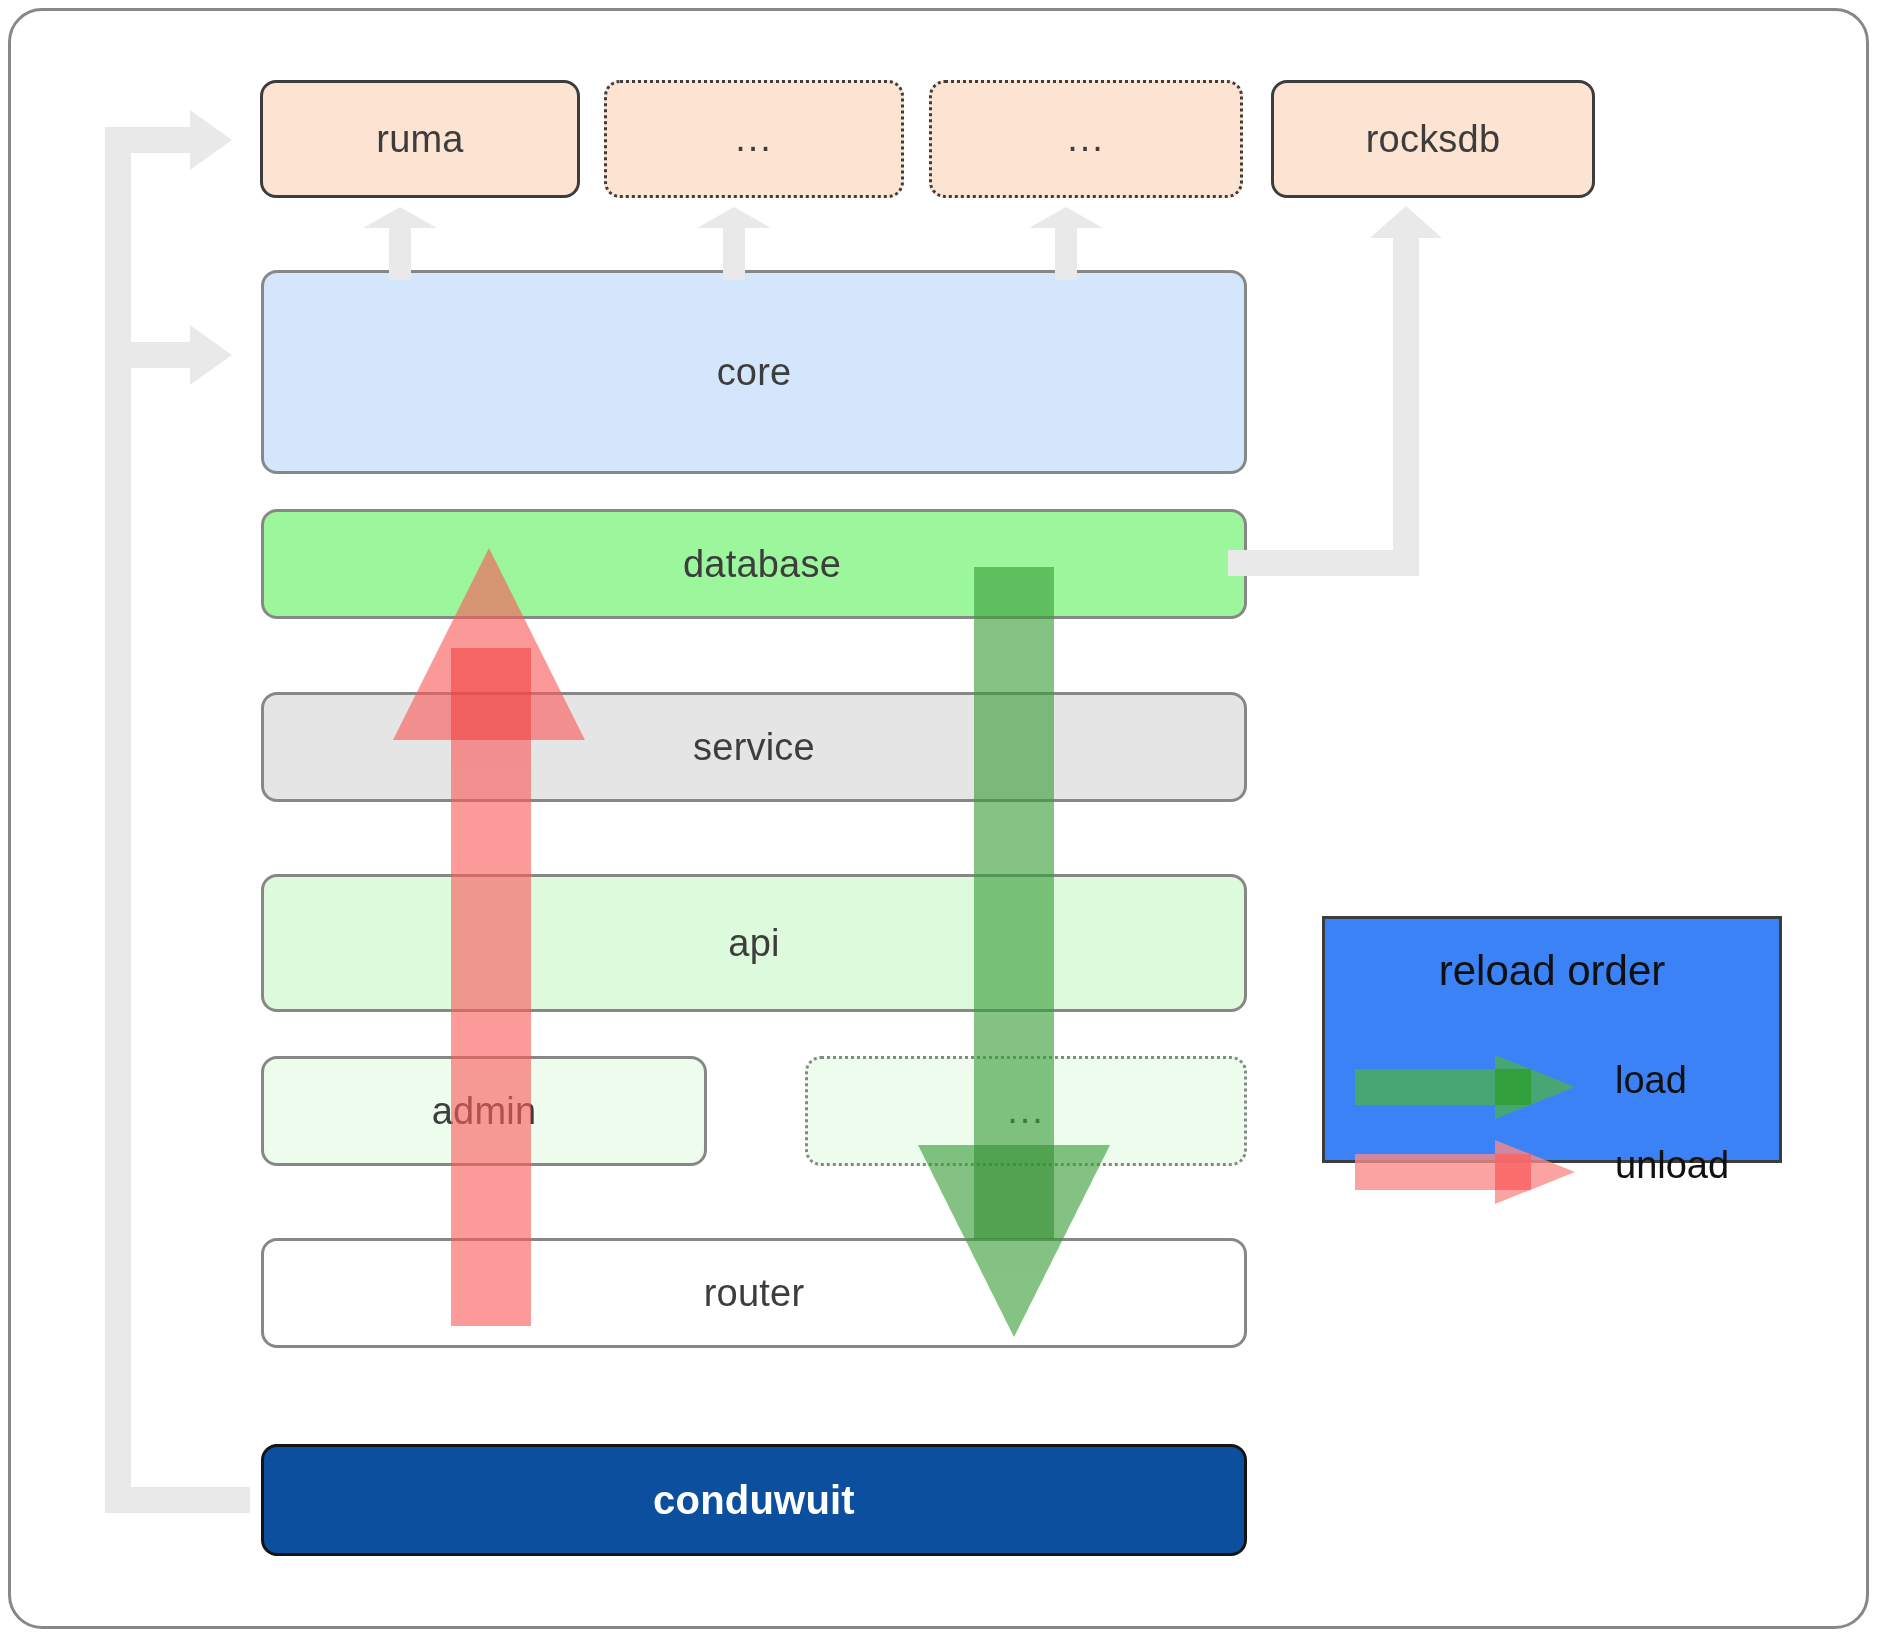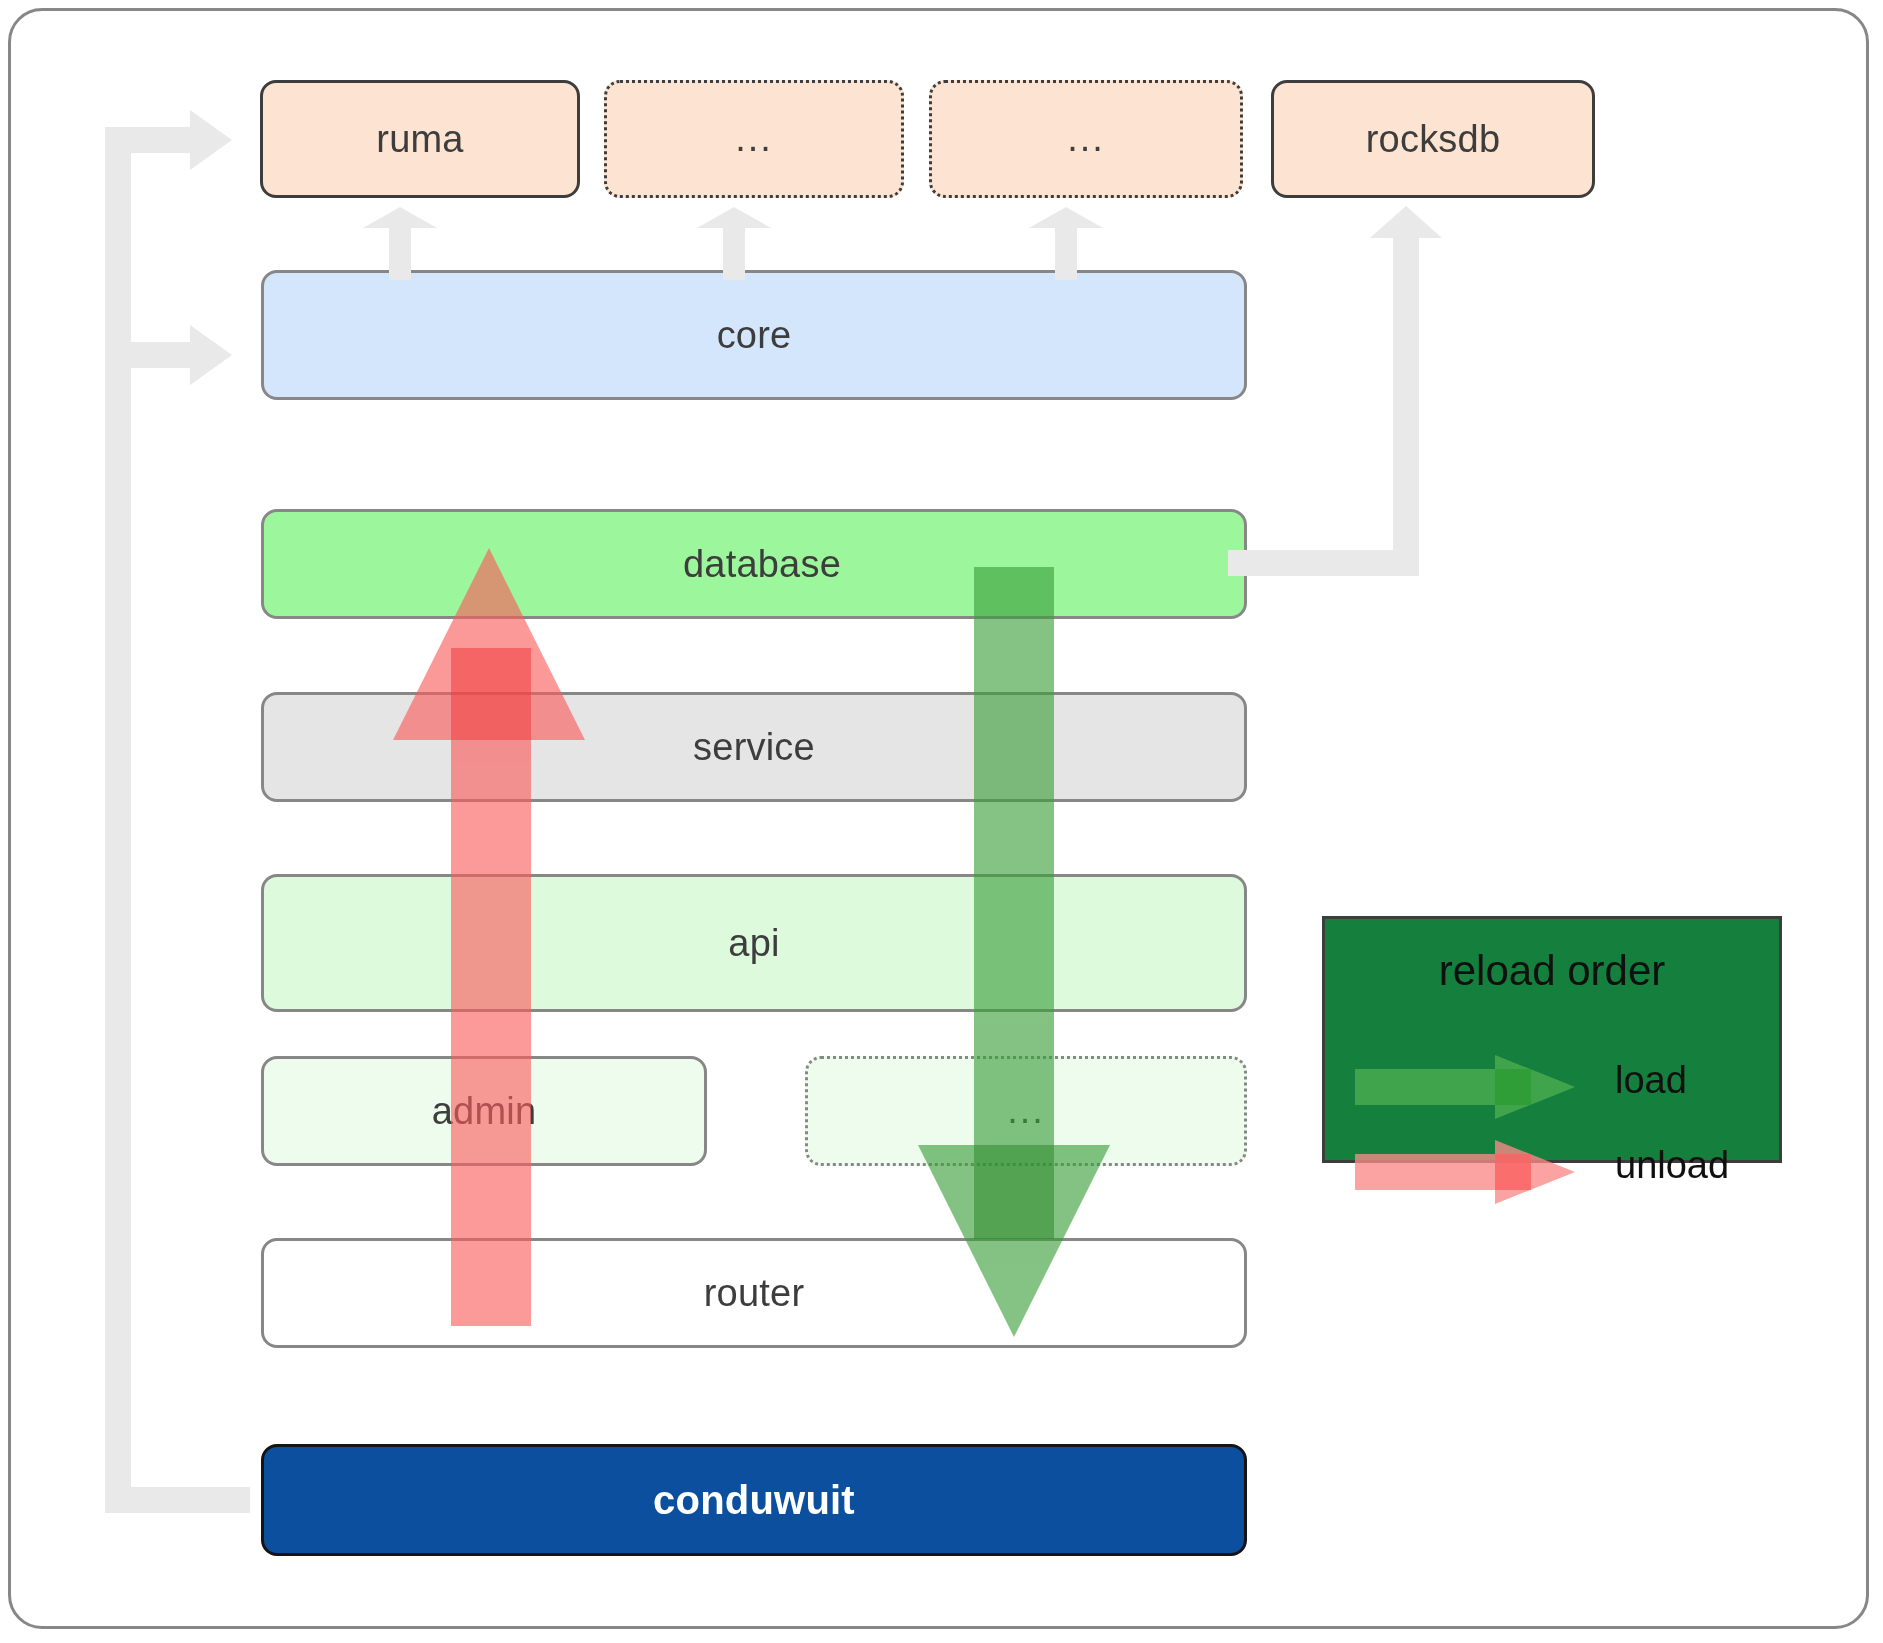--- a/index.html
+++ b/index.html
@@ -83,21 +83,21 @@
   }
 
   
   #legend {
     position: absolute;
     left: 1322px;
     top: 916px;
     width: 460px;
     height: 247px;
     box-sizing: border-box;
-    background: #15803d;
+    background: #3b82f6;
     border: 3px solid #3d3d3d;
   }
   #legend .legend-title {
     position: absolute;
     left: 0; right: 0; top: 28px;
     text-align: center;
     font-size: 42px;
     color: #101010;
   }
   .legend-row { position: absolute; left: 0; width: 100%; height: 96px; }
@@ -150,21 +150,21 @@
   </div>
 
   <div class="node crate dotted" style="left:914px; top:80px; width:314px;">
     <span class="lbl dots">...</span>
   </div>
 
   <div class="node crate" style="left:1256px; top:80px; width:324px;">
     <span class="lbl">rocksdb</span>
   </div>
 
-  <div class="node core-box" style="left:246px; top:270px; width:986px; height:130px;">
+  <div class="node core-box" style="left:246px; top:270px; width:986px; height:204px;">
     <span class="lbl">core</span>
   </div>
 
   <div class="node layer" style="left:246px; top:509px; width:986px; height:110px; background:#9cf79c;padding-left:16px;">
     <span class="lbl">database</span>
   </div>
 
   <div class="node layer" style="left:246px; top:692px; width:986px; height:110px; background:#e5e5e5;">
     <span class="lbl">service</span>
   </div>

